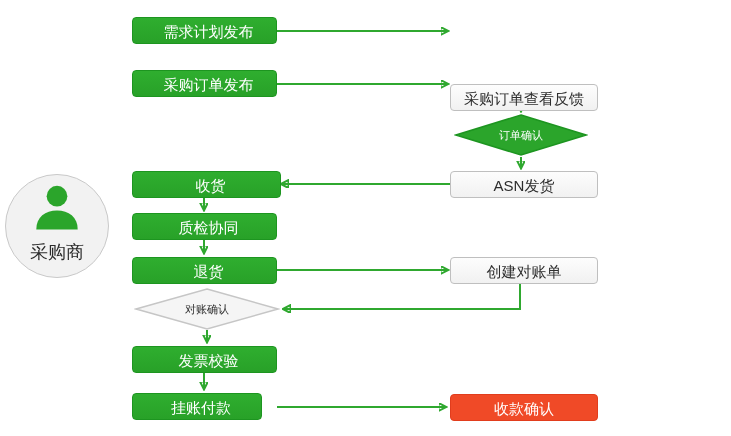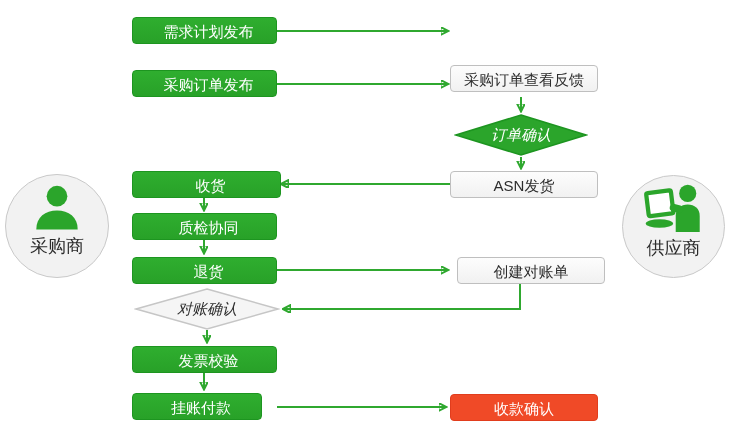--- a/index.html
+++ b/index.html
@@ -19,29 +19,29 @@
     background:linear-gradient(#fdfdfd,#f1f1f1);
     border:1px solid #bfbfbf;color:#2d2d2d;
   }
   .box.red{
     background:#f04a27;border:1px solid #e13d1d;color:#ffffff;
   }
   .diamond{position:absolute;}
   .diamond svg{position:absolute;left:0;top:0;}
   .diamond .dlabel{
     position:absolute;left:0;top:0;right:0;bottom:0;display:flex;
-    align-items:center;justify-content:center;font-size:15px;font-style:italic;
+    align-items:center;justify-content:center;font-size:11px;
   }
   .diamond.green .dlabel{color:#ffffff;}
   .diamond.light .dlabel{color:#2d2d2d;}
   .actor{
     position:absolute;border-radius:50%;background:#f2f2f2;border:1px solid #c9c9c9;
     box-sizing:border-box;display:flex;flex-direction:column;align-items:center;
   }
-  .actor .alabel{font-size:18px;color:#2b2b2b;margin-top:4px;}
+  .actor .alabel{font-size:18px;color:#2b2b2b;margin-top:10px;}
   #connectors{position:absolute;left:0;top:0;pointer-events:none;}
   #connectors path{stroke:#2fa82f;stroke-width:2;fill:none;}
 </style>
 </head>
 <body>
 
 <div id="stage">
 
   <svg id="connectors" width="731" height="436">
     <defs>
@@ -64,23 +64,23 @@
   </svg>
 
   <div class="box green" style="left:132px;top:17px;width:145px;">需求计划发布</div>
   <div class="box green" style="left:132px;top:70px;width:145px;">采购订单发布</div>
   <div class="box green" style="left:132px;top:171px;width:149px;">收货</div>
   <div class="box green" style="left:132px;top:213px;width:145px;">质检协同</div>
   <div class="box green" style="left:132px;top:257px;width:145px;">退货</div>
   <div class="box green" style="left:132px;top:346px;width:145px;">发票校验</div>
   <div class="box green" style="left:132px;top:393px;width:130px;">挂账付款</div>
 
-  <div class="box light" style="left:450px;top:65px;width:148px;">采购订单查看反馈</div>
+  <div class="box light" style="left:450px;top:84px;width:148px;">采购订单查看反馈</div>
   <div class="box light" style="left:450px;top:171px;width:148px;">ASN发货</div>
-  <div class="box light" style="left:450px;top:257px;width:148px;margin-left:7px;">创建对账单</div>
+  <div class="box light" style="left:450px;top:257px;width:148px;">创建对账单</div>
   <div class="box red" style="left:450px;top:394px;width:148px;">收款确认</div>
 
   <div class="diamond green" style="left:454px;top:114px;width:134px;height:42px;">
     <svg width="134" height="42" viewBox="0 0 134 42">
       <polygon points="67,1 132,21 67,41 2,21" fill="#2ba52b" stroke="#1d9520" stroke-width="1.5"></polygon>
     </svg>
     <div class="dlabel">订单确认</div>
   </div>
 
   <div class="diamond light" style="left:134px;top:288px;width:146px;height:42px;">
@@ -91,24 +91,14 @@
   </div>
 
   <div class="actor" style="left:5px;top:174px;width:104px;height:104px;">
     <svg width="54" height="46" viewBox="0 0 60 50" style="margin-top:9px;">
       <circle cx="30" cy="13" r="11.5" fill="#2ba52b"></circle>
       <path d="M7,50 c0,-14 10,-21 23,-21 s23,7 23,21 z" fill="#2ba52b"></path>
     </svg>
     <div class="alabel">采购商</div>
   </div>
 
-  <div class="actor" style="left:622px;top:175px;width:103px;height:103px;">
-    <svg width="62" height="48" viewBox="0 0 72 56" style="margin-top:8px;">
-      <rect x="5" y="9" width="29" height="27" rx="2" fill="#ffffff" stroke="#2ba52b" stroke-width="5" transform="rotate(-7 19 23)"></rect>
-      <ellipse cx="19" cy="46" rx="16" ry="5" fill="#2ba52b"></ellipse>
-      <circle cx="52" cy="11" r="10" fill="#2ba52b"></circle>
-      <path d="M38,56 V37 c0,-8 6,-13 14,-13 c8,0 14,5 14,13 v19 z" fill="#2ba52b"></path>
-      <rect x="31" y="24" width="16" height="9" rx="4.5" fill="#2ba52b" transform="rotate(16 39 28)"></rect>
-    </svg>
-    <div class="alabel">供应商</div>
-  </div>
 
 </div>
 
 </body></html>

